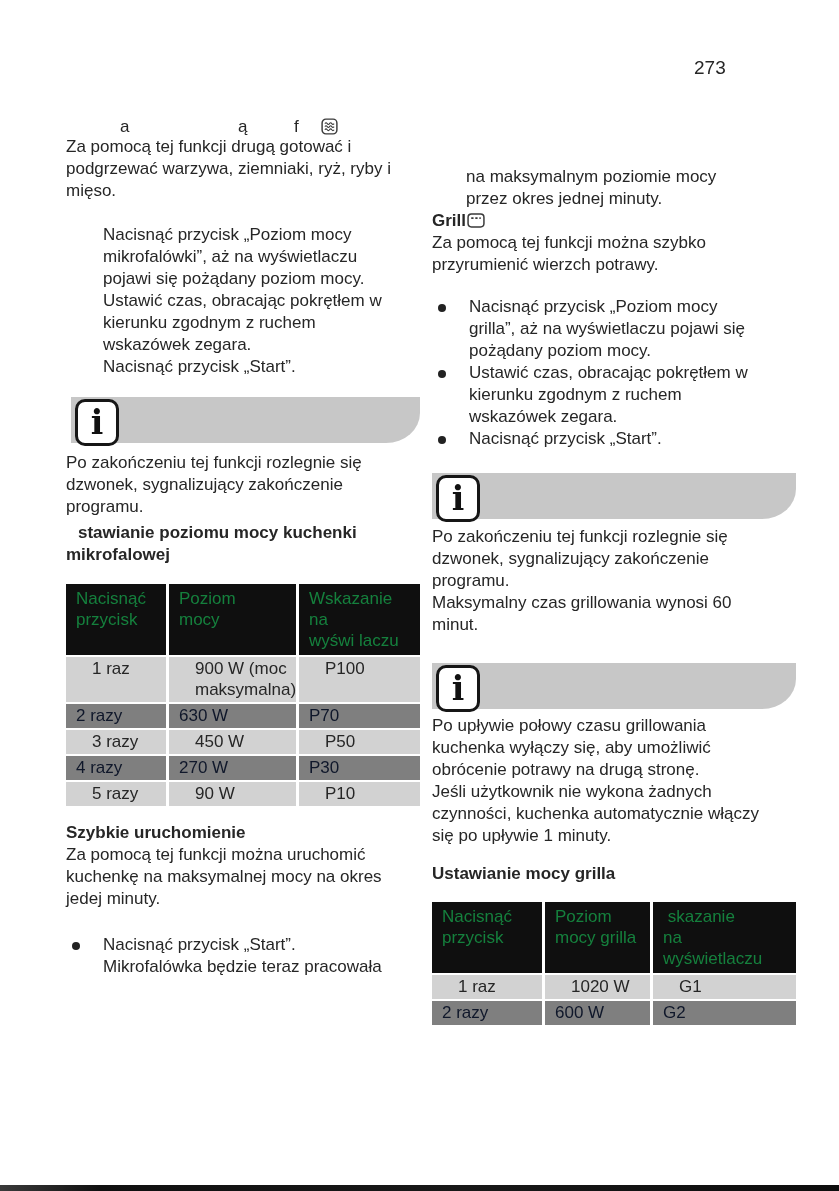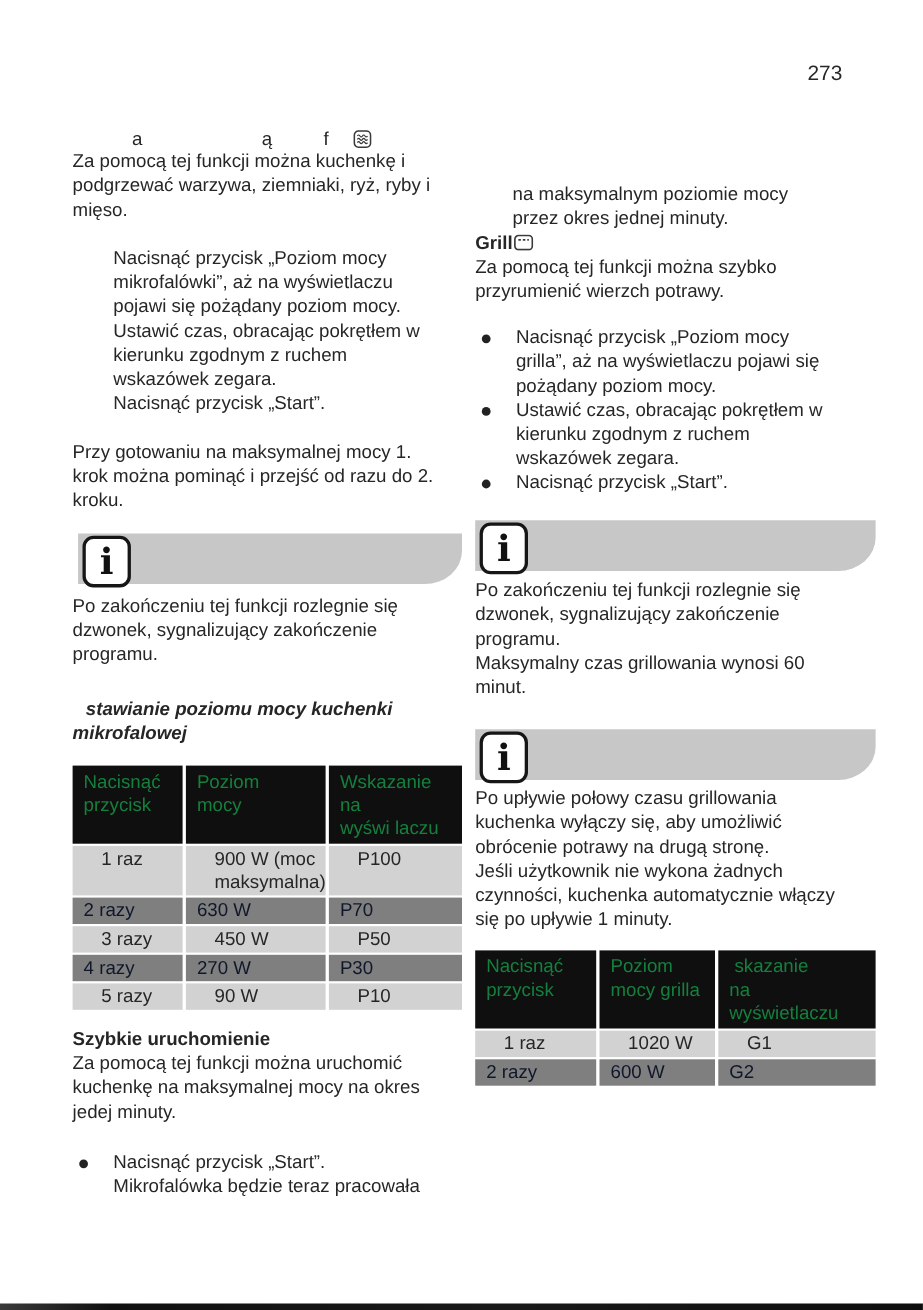--- a/index.html
+++ b/index.html
@@ -1,37 +1,37 @@
 <!DOCTYPE html>
 <html lang="pl"><head>
 <meta charset="utf-8">
 <style>
   html,body{margin:0;padding:0;background:#ffffff;}
   .page{position:relative;width:839px;height:1191px;background:#ffffff;overflow:hidden;
         font-family:"Liberation Sans","DejaVu Sans",sans-serif;color:#262626;}
-  .pagenum{position:absolute;left:734px;top:57px;font-size:19px;}
+  .pagenum{position:absolute;left:694px;top:57px;font-size:19px;}
   .col{position:absolute;font-size:17px;line-height:22px;}
   .col-left{left:66px;top:88px;width:354px;}
   .col-right{left:432px;top:146px;width:364px;margin-top:20px;}
   .title{font-size:29px;line-height:34px;letter-spacing:.5px;}
   .pl{white-space:pre-line;}
   .fadedline{position:relative;height:20px;margin-top:28px;font-size:17px;}
   .fadedline .fr{position:absolute;top:0;}
   .steps{padding-left:37px;margin-top:22px;}
   .mt22{margin-top:22px;}
   .infobar{position:relative;height:46px;background:#c7c7c7;border-bottom-right-radius:34px 30px;}
   .infobar.l{margin-top:19px;margin-left:5px;}
   .infobar.r1{margin-top:23px;}
   .infobar.r2{margin-top:27px;}
   .infoicon{position:absolute;left:4px;top:2px;width:38px;height:41px;background:#ffffff;
             border:3px solid #161616;border-radius:10px;display:flex;align-items:center;justify-content:center;
             font-family:"DejaVu Serif","Liberation Serif",serif;font-weight:bold;font-size:33px;color:#111;}
   .note-l{margin-top:9px;}
   .h2{font-weight:bold;}
-  .tblhead-l{margin-top:28px;text-indent:12px;font-style:italic;}
+  .tblhead-l{margin-top:4px;text-indent:12px;}
   .ptable{display:grid;gap:2px 3px;margin-top:18px;}
   .t1{grid-template-columns:100px 127px 1fr;}
   .t2{grid-template-columns:110px 105px 1fr;margin-top:17px;}
   .th{background:#0f0f0f;color:#15803d;padding:4px 6px 4px 10px;min-height:55px;line-height:21px;white-space:pre-wrap;}
   .td{padding:1px 6px 2px 10px;line-height:21px;white-space:pre-wrap;}
   .td.lt{background:#d2d2d2;padding-left:26px;}
   .td.dk{background:#7f7f7f;color:#0f172a;}
   .qhead{margin-top:16px;}
   .bullet{display:flex;margin-top:24px;}
   .bullet .dot{flex:0 0 37px;position:relative;}
@@ -63,37 +63,34 @@
       <span class="fr" style="left:255px;top:1px">
         <svg class="icon-svg" width="17" height="17" viewBox="0 0 20 20">
           <rect x="1.3" y="1.3" width="17.4" height="17.4" rx="4.5" fill="none" stroke="#3a3a3a" stroke-width="1.7"></rect>
           <path d="M4.6 6.6 q1.35 -2.1 2.7 0 q1.35 2.1 2.7 0 q1.35 -2.1 2.7 0 q1.35 2.1 2.7 0" fill="none" stroke="#3a3a3a" stroke-width="1.3"></path>
           <path d="M4.6 10.2 q1.35 -2.1 2.7 0 q1.35 2.1 2.7 0 q1.35 -2.1 2.7 0 q1.35 2.1 2.7 0" fill="none" stroke="#3a3a3a" stroke-width="1.3"></path>
           <path d="M4.6 13.8 q1.35 -2.1 2.7 0 q1.35 2.1 2.7 0 q1.35 -2.1 2.7 0 q1.35 2.1 2.7 0" fill="none" stroke="#3a3a3a" stroke-width="1.3"></path>
         </svg>
       </span>
     </div>
 
-    <div class="pl">Za pomocą tej funkcji można kuchenkę i
+    <div class="pl">Za pomocą tej funkcji drugą gotować i
 podgrzewać warzywa, ziemniaki, ryż, ryby i
 mięso.</div>
 
     <div class="steps">
       <div class="pl">Nacisnąć przycisk „Poziom mocy
 mikrofalówki”, aż na wyświetlaczu
 pojawi się pożądany poziom mocy.</div>
       <div class="pl">Ustawić czas, obracając pokrętłem w
 kierunku zgodnym z ruchem
 wskazówek zegara.</div>
       <div class="pl">Nacisnąć przycisk „Start”.</div>
     </div>
 
-    <div class="pl mt22">Przy gotowaniu na maksymalnej mocy 1.
-krok można pominąć i przejść od razu do 2.
-kroku.</div>
 
     <div class="infobar l">
       <div class="infoicon">i</div>
     </div>
 
     <div class="pl note-l">Po zakończeniu tej funkcji rozlegnie się
 dzwonek, sygnalizujący zakończenie
 programu.</div>
 
     <div class="h2 tblhead-l">stawianie poziomu mocy kuchenki mikrofalowej</div>
@@ -195,20 +192,21 @@
 
     <div class="noteblock2">
       <div class="pl">Po upływie połowy czasu grillowania
 kuchenka wyłączy się, aby umożliwić
 obrócenie potrawy na drugą stronę.</div>
       <div class="pl">Jeśli użytkownik nie wykona żadnych
 czynności, kuchenka automatycznie włączy
 się po upływie 1 minuty.</div>
     </div>
 
+    <div class="h2 gheadrow">Ustawianie mocy grilla</div>
 
     <div class="ptable t2">
       <div class="th">Nacisnąć
 przycisk</div>
       <div class="th">Poziom
 mocy grilla</div>
       <div class="th"> skazanie
 na
 wyświetlaczu</div>
 

